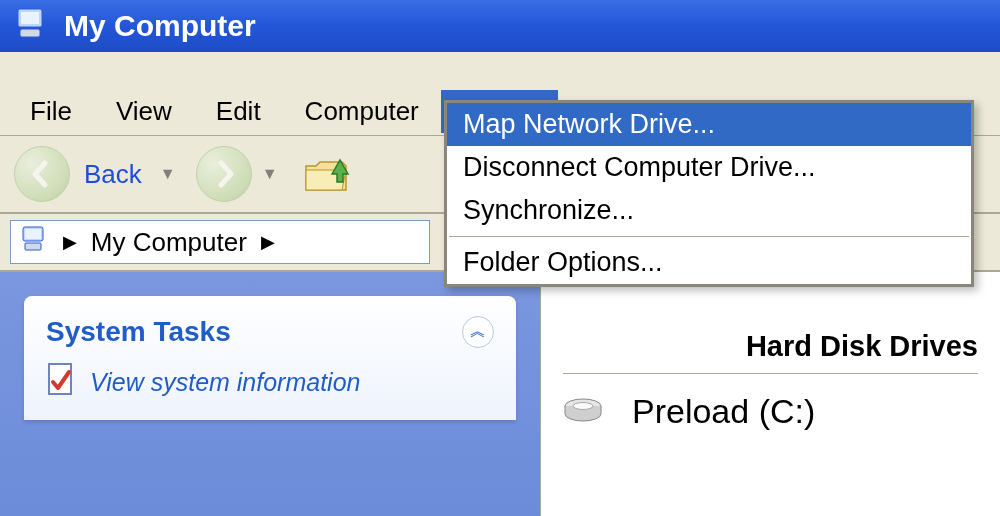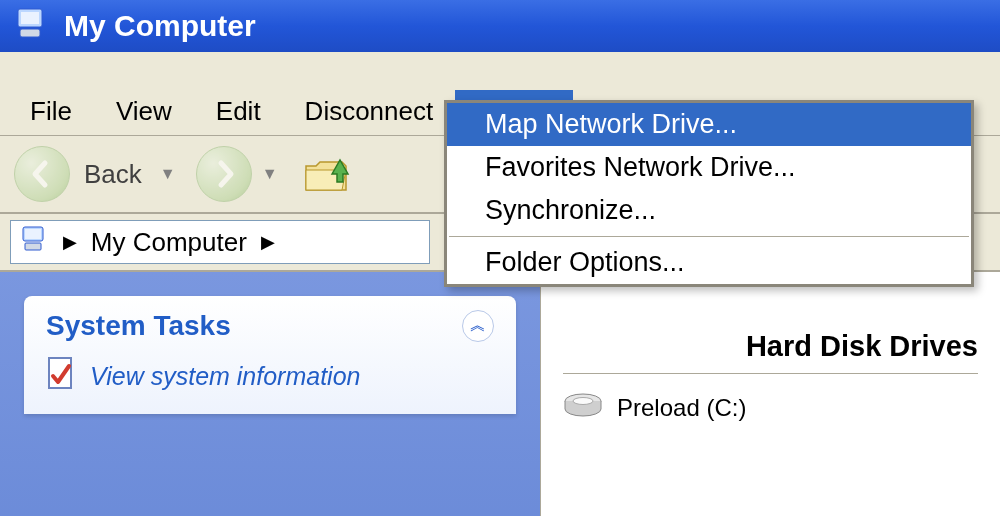--- a/index.html
+++ b/index.html
@@ -61,21 +61,21 @@
   }
   .navbtn {
     width: 56px; height: 56px;
     border-radius: 50%;
     background: radial-gradient(circle at 30% 30%,#e9f3e0,#b6d49a 70%,#88b566 100%);
     border: 1px solid #9bbd82;
     display: flex; align-items: center; justify-content: center;
     opacity: .55;
   }
   .navbtn svg { width: 30px; height: 30px; }
-  .back-label { color:#404040; font-size:26px; margin:0 8px 0 4px; }
+  .back-label { color:#1d4ed8; font-size:26px; margin:0 8px 0 4px; }
   .dropdown-arrow { color:#808080; font-size:16px; margin-right:10px; }
   .folderup {
     width: 56px; height: 56px;
     display:flex;align-items:center;justify-content:center;
   }
   .folderup svg { width: 48px; height: 48px; }
   .toolbar-right-arrow {
     position:absolute;
     right:26px;
     color:#000;
@@ -120,20 +120,21 @@
     background: linear-gradient(to bottom,#fff 0%,#eef3fd 100%);
     border-radius: 8px 8px 0 0;
     padding: 14px 22px 18px 22px;
     box-shadow: 0 2px 4px rgba(0,0,0,.15);
   }
   .panel-head {
     display:flex;
     align-items:flex-start;
     justify-content:space-between;
     margin-bottom: 14px;
+    margin-top: 6px;
   }
   .panel-title {
     color:#215dc6;
     font-weight:bold;
     font-size:28px;
   }
   .collapse-btn {
     width:32px;height:32px;border-radius:50%;
     background:#fff;border:1px solid #b9c9e8;
     display:flex;align-items:center;justify-content:center;
@@ -160,38 +161,38 @@
   }
   .section-title {
     font-weight:bold;
     font-size:29px;
     color:#000;
     margin-top:48px;
     margin-bottom:10px;
   }
   .section-divider { border-top:1px solid #aca899; margin-bottom:18px; }
   .drive-item {
-    display:flex;align-items:center;gap:14px;
-    font-size:24px;color:#000;
+    display:flex;align-items:center;gap:29px;
+    font-size:34px;color:#000;
   }
   .drive-item svg { width:40px;height:26px;flex:none; }
 
   
   .dropdown {
     position: absolute;
     left: 444px;
     top: 100px;
     width: 530px;
     background:#fff;
     border:3px solid #8a867a;
     box-shadow: 4px 4px 8px rgba(0,0,0,.25);
     z-index: 50;
   }
   .dropdown-item {
-    padding: 6px 38px;
+    padding: 6px 16px;
     font-size:27px;
     color:#000;
   }
   .dropdown-item.highlight {
     background:#316ac5;color:#fff;
   }
   .dropdown-sep {
     border-top:1px solid #aca899;margin:4px 2px;
   }
 </style>
@@ -206,21 +207,21 @@
       <rect x="6" y="24" width="20" height="8" rx="2" fill="#d1d9e6" stroke="#2f5bd0"></rect>
     </svg>
   </span>
   <span class="title">My Computer</span>
 </div>
 
 <div class="menubar">
   <div class="menuitem">File</div>
   <div class="menuitem">View</div>
   <div class="menuitem">Edit</div>
-  <div class="menuitem">Disconnect</div>
+  <div class="menuitem">Computer</div>
   <div class="menuitem active">Drives</div>
 </div>
 
 <div class="toolbar">
   <div class="navbtn">
     <svg viewBox="0 0 30 30">
         <path d="M18 4 L8 15 L18 26" fill="none" stroke="#fff" stroke-width="5" stroke-linecap="round" stroke-linejoin="round"></path>
       </svg>
   </div>
   <span class="back-label">Back</span>
@@ -287,17 +288,17 @@
           <ellipse cx="20" cy="9" rx="10" ry="3.5" fill="#fafafa" stroke="#aaa"></ellipse>
         </svg>
       </span>
       <span>Preload (C:)</span>
     </div>
   </div>
 </div>
 
 <div class="dropdown">
   <div class="dropdown-item highlight">Map Network Drive...</div>
-  <div class="dropdown-item">Favorites Network Drive...</div>
+  <div class="dropdown-item">Disconnect Computer Drive...</div>
   <div class="dropdown-item">Synchronize...</div>
   <div class="dropdown-sep"></div>
   <div class="dropdown-item">Folder Options...</div>
 </div>
 
 </body></html>

